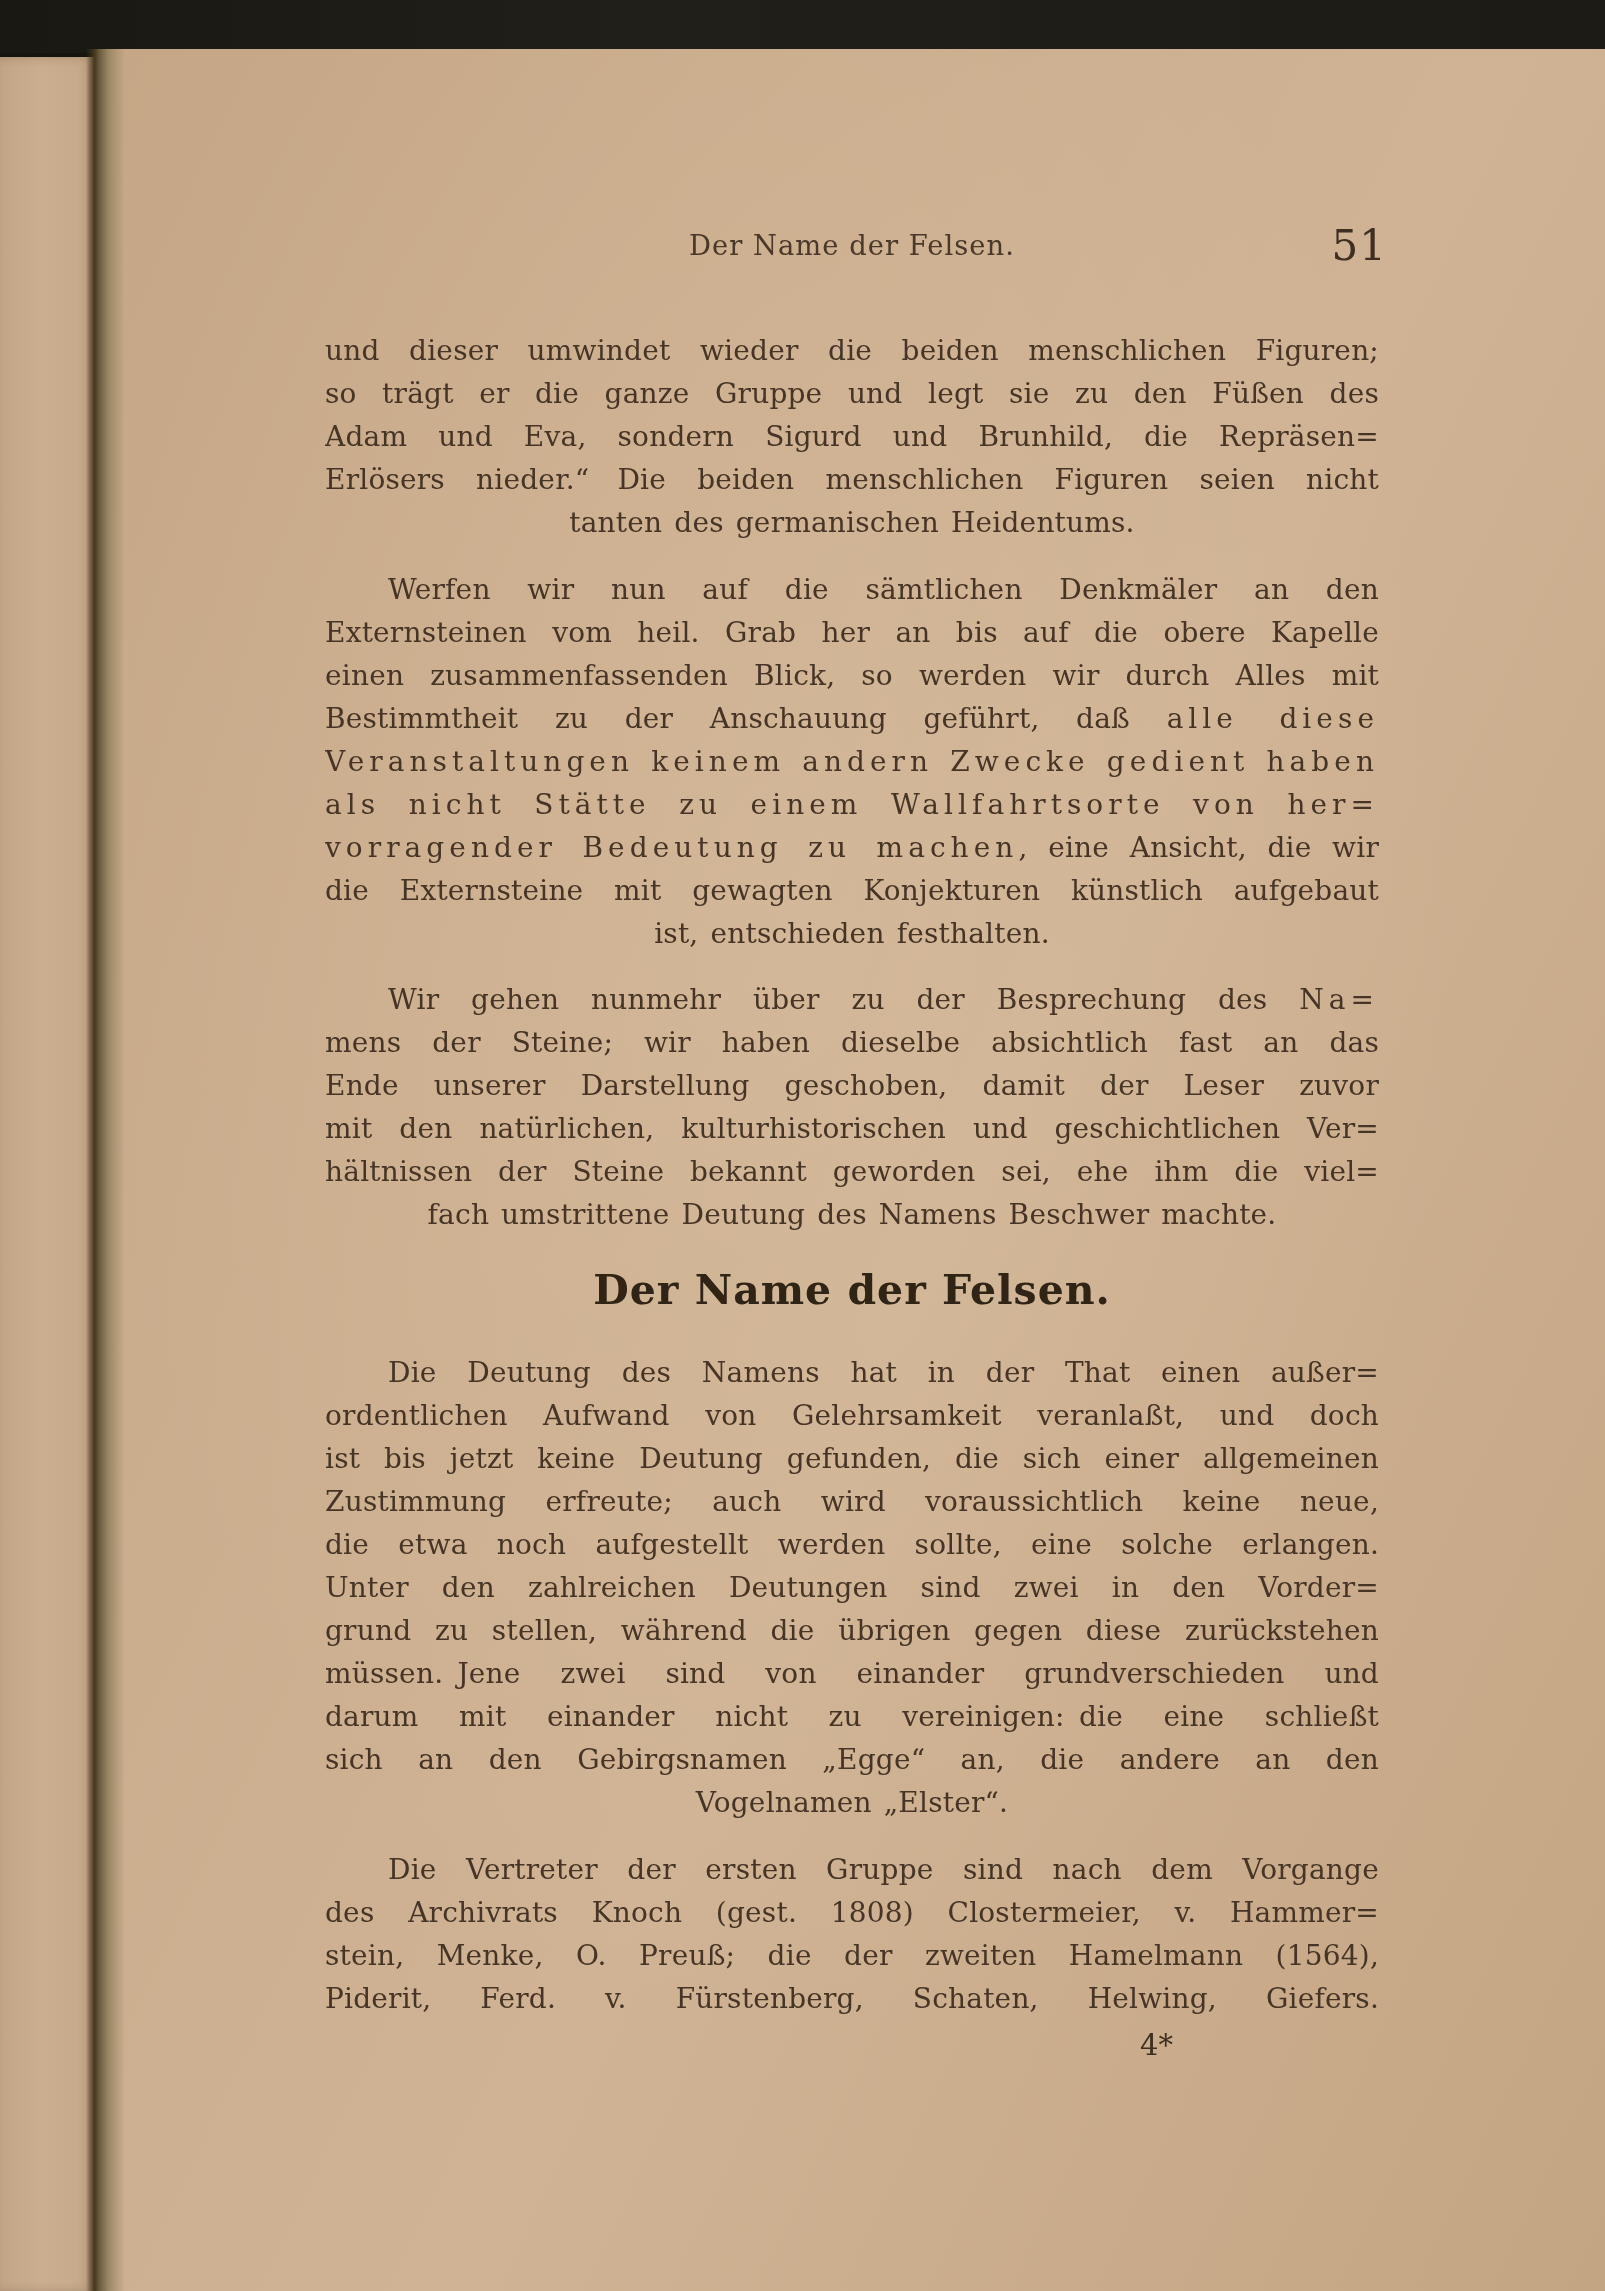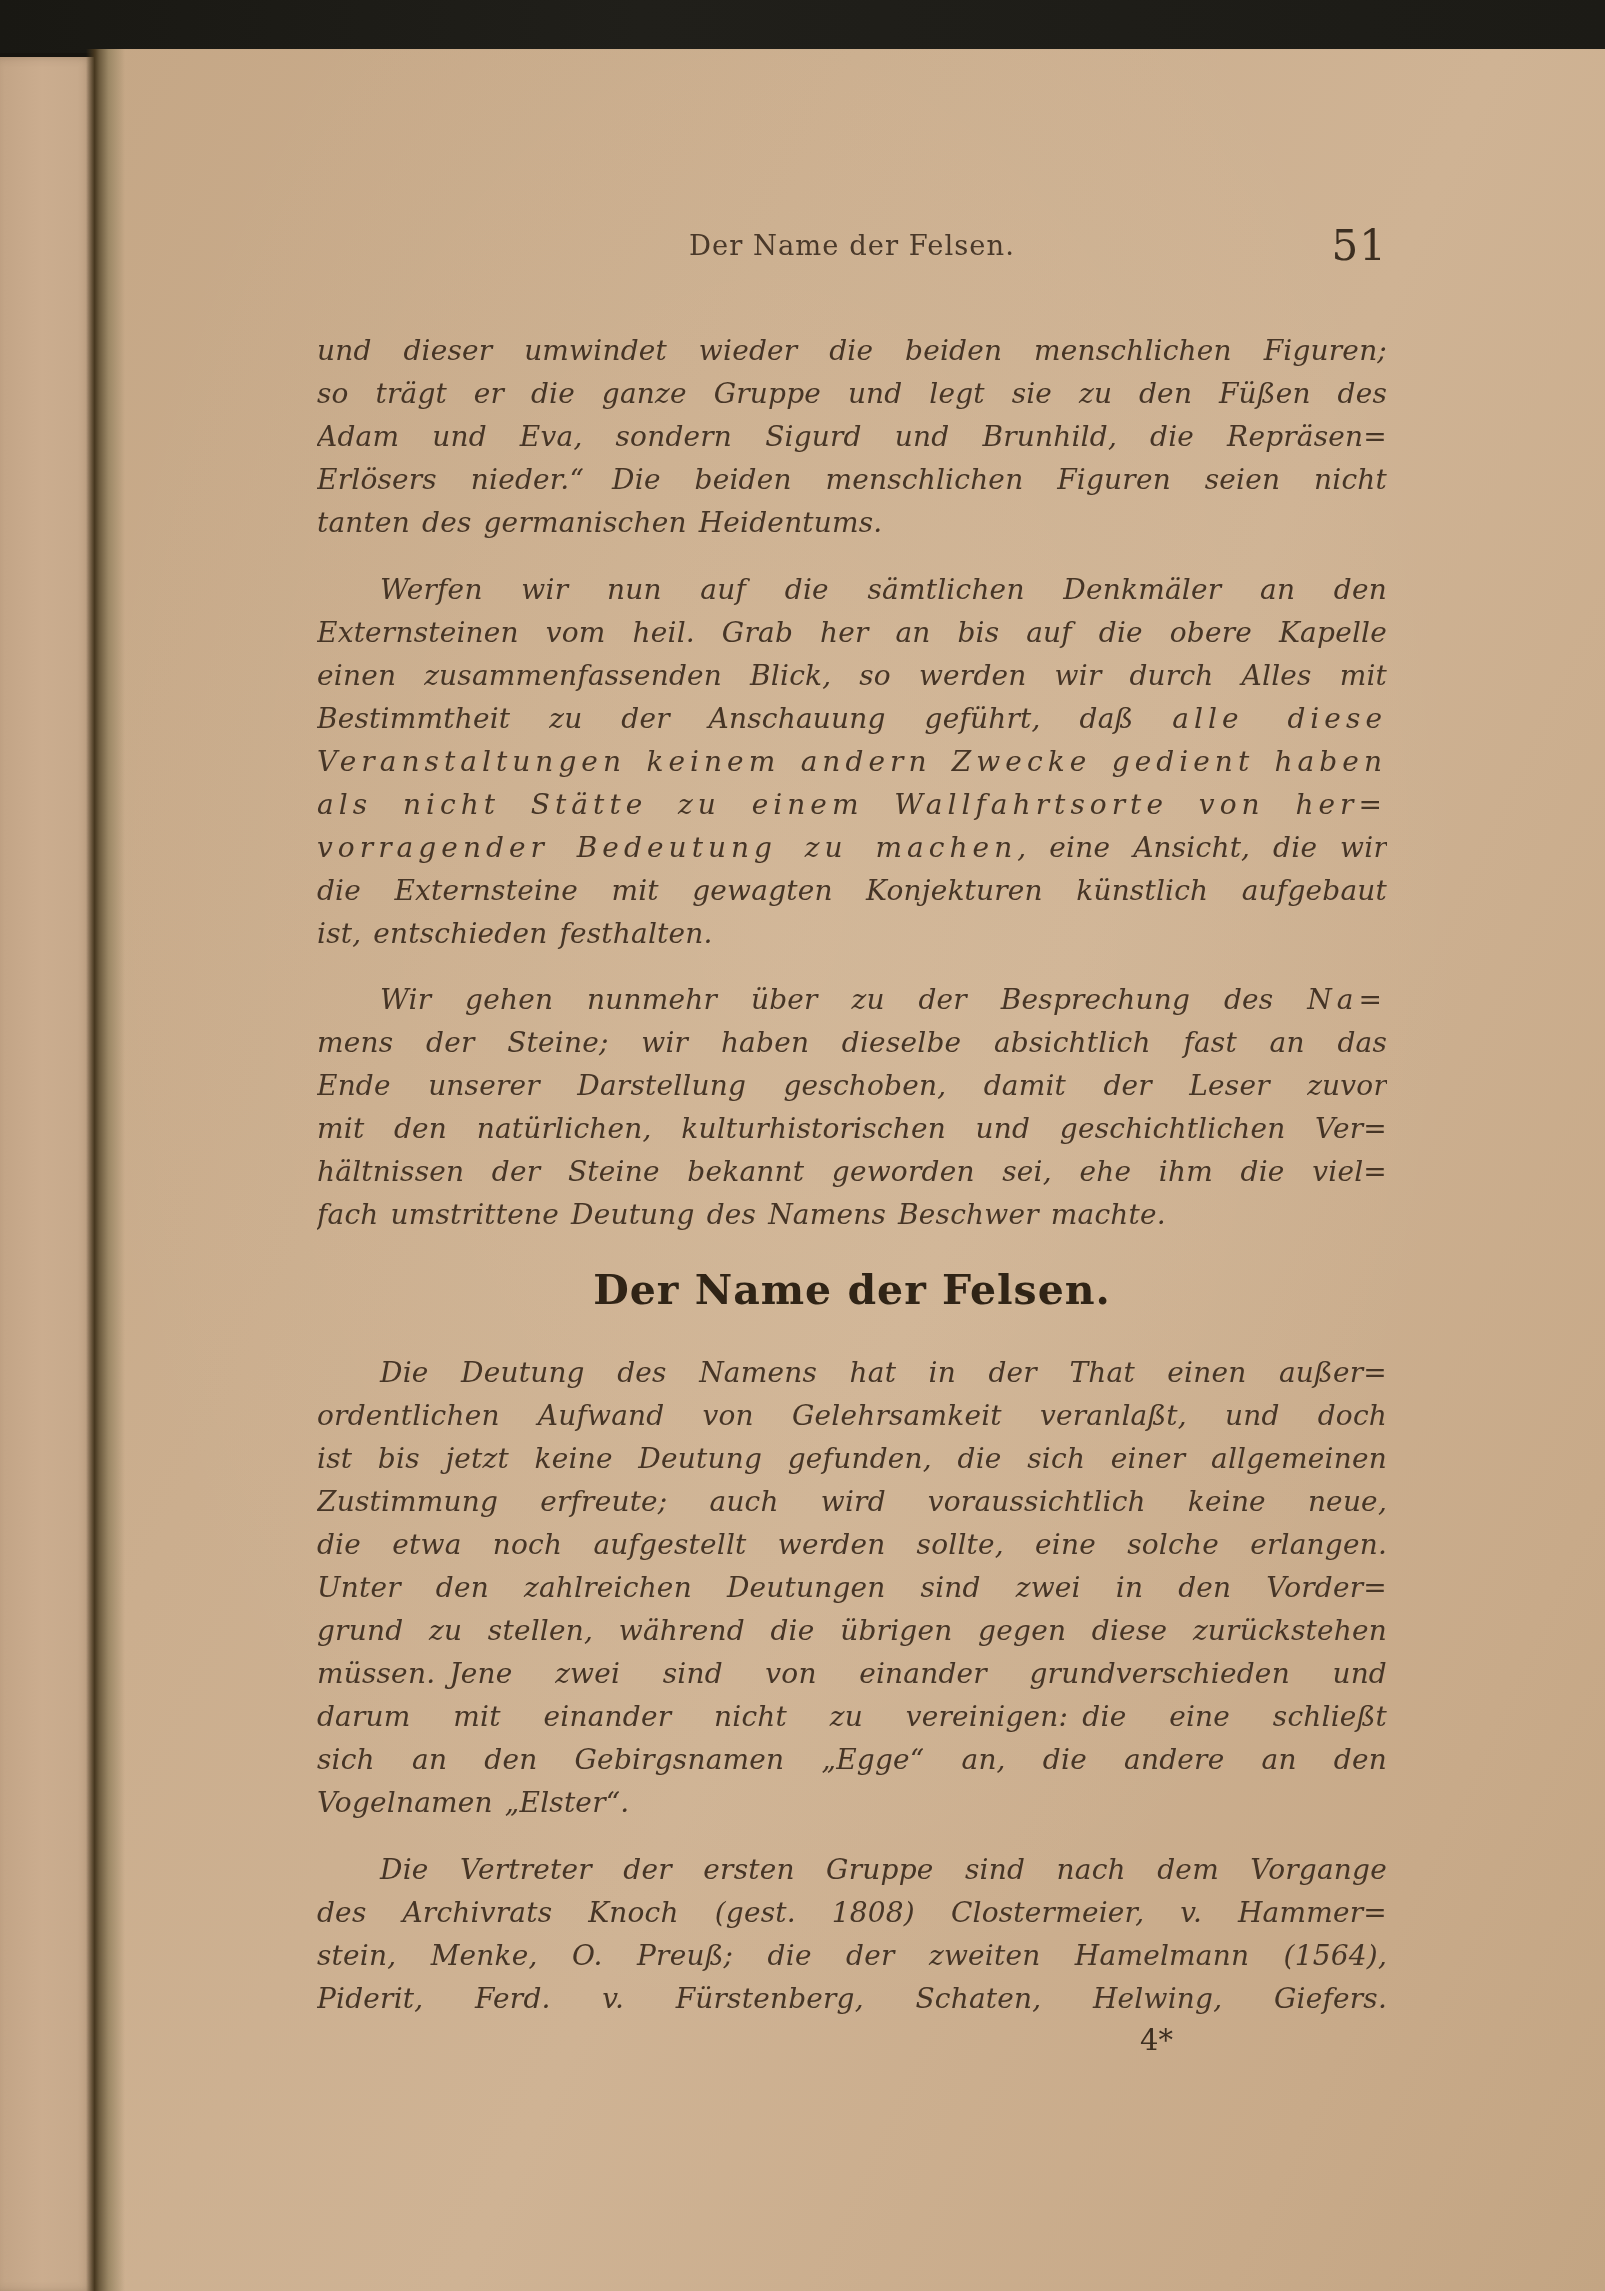--- a/index.html
+++ b/index.html
@@ -41,31 +41,31 @@
   }
   .running-row { position: relative; height: 45px; margin-bottom: 61px; }
   .running-head {
     text-align: center; font-size: 27.4px; letter-spacing: 1px;
     color: #4a392a; line-height: 45px;
   }
   .page-number {
     position: absolute; right: 0; top: -2px;
     font-size: 42px; color: #3d2f21; letter-spacing: 1px;
   }
-  .para { margin: 0; font-style: italic; }
+  .para { margin: 8px; }
   .para + .para { margin-top: 23.5px; }
   .line {
     font-size: 28px; line-height: 43px; height: 43px;
     overflow: hidden;
     text-align: justify;
     word-spacing: 2.9px; letter-spacing: 0.2px;
     white-space: normal;
   }
   .line:not(.last)::after { content: ""; display: inline-block; width: 100%; height: 0; }
-  .line.last { text-align: left; }
+  .line.last { text-align: center; }
   .para.indent .line:first-child { text-indent: 63px; }
   .sp { letter-spacing: 0.18em; }
   .section-heading {
     text-align: center; font-weight: bold;
     font-size: 41px; line-height: 51px;
     color: #3024168; color: #302416;
     margin: 29px 0 35px 0; letter-spacing: 1px;
   }
   .signature-mark {
     font-size: 29px; color: #3d2f21;

